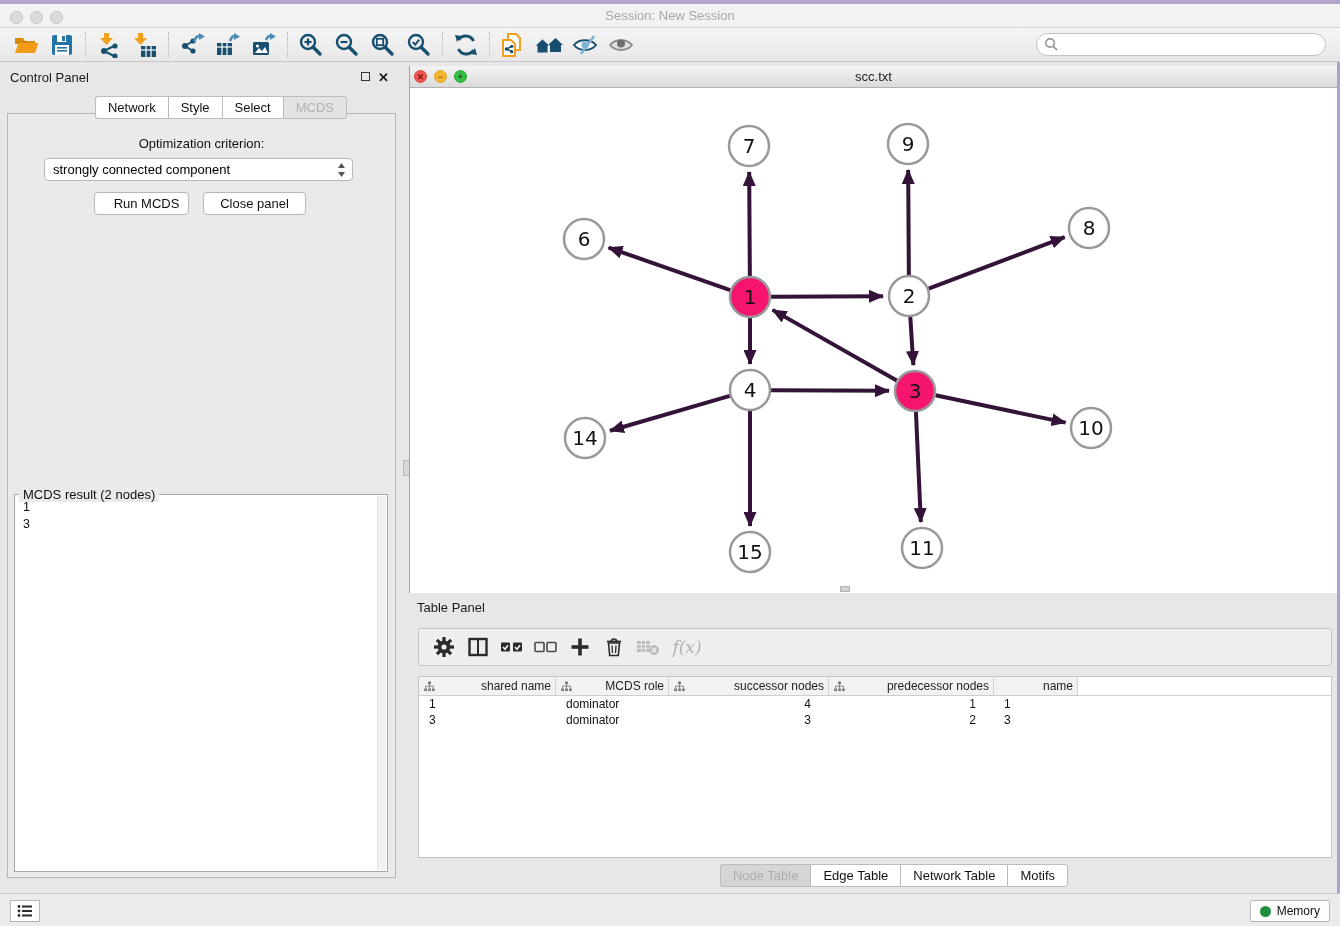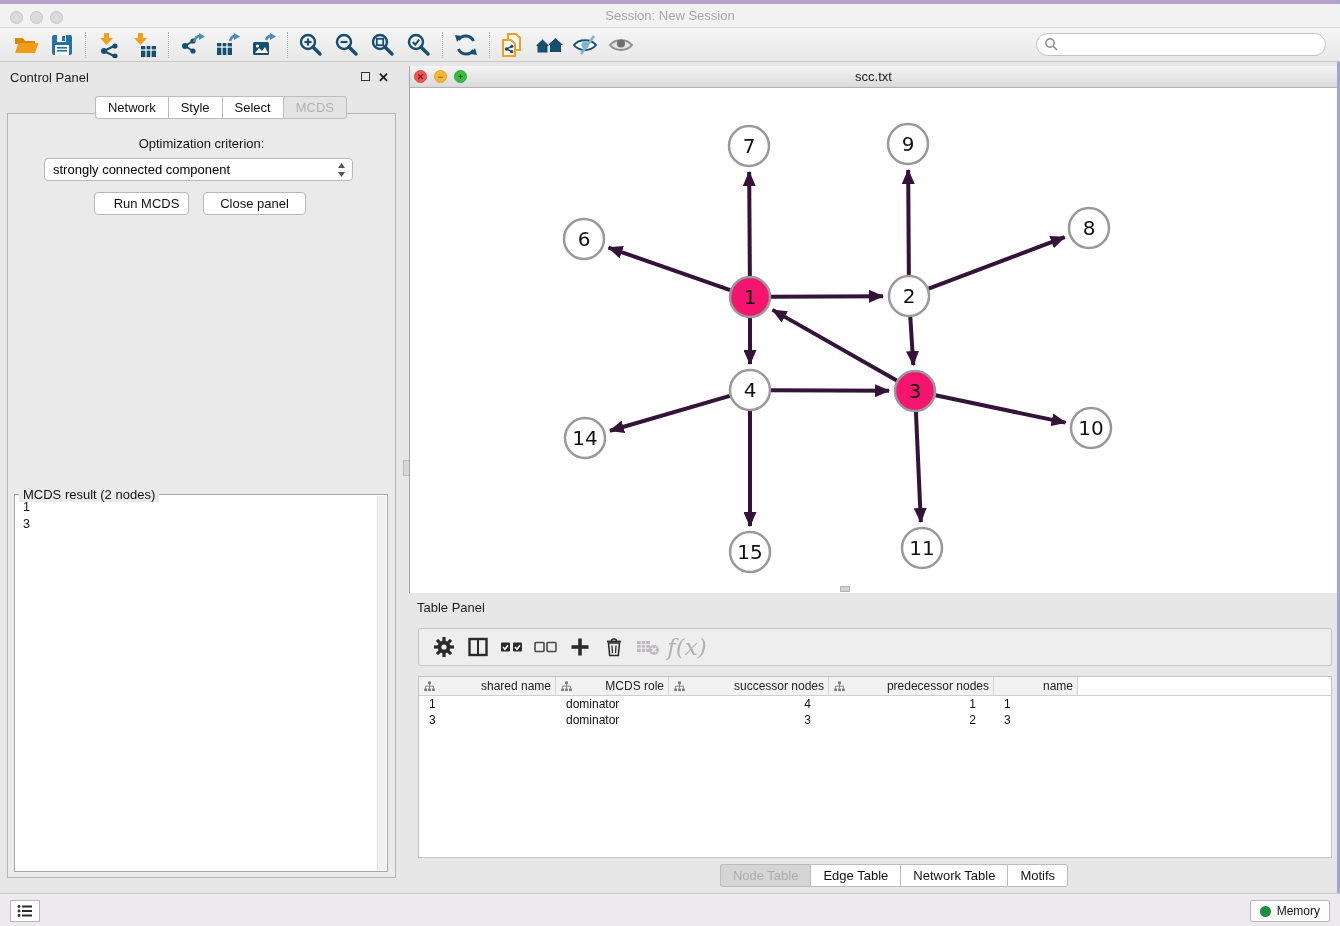--- a/index.html
+++ b/index.html
@@ -64,21 +64,21 @@
   #net-title { width:100%; text-align:center; line-height:21px; font-size:13px; color:#1b1b1b; }
   #graph { position:absolute; left:0; top:22px; }
   #net-hscroll { position:absolute; left:430px; bottom:1px; width:10px; height:6px; background:#d2d1d2; border:1px solid #b5b3b5; }
 
   
   #table-panel { left:409px; top:595px; width:931px; height:298px; }
   #tp-header { position:absolute; left:8px; top:5px; font-size:13px; color:#1b1b1b; }
   #tp-toolbar { position:absolute; left:9px; top:33px; width:914px; height:38px; background:#efeeef;
                 border:1px solid #c5c3c5; border-radius:3px; display:flex; align-items:center; padding-left:8px; }
   .tp-btn { width:34px; height:30px; display:flex; align-items:center; justify-content:center; cursor:pointer; }
-  #fx-label { font-family:"DejaVu Serif", serif; font-style:italic; font-size:23px; color:#b2b0b2; }
+  #fx-label { font-family:"DejaVu Serif", serif; font-style:italic; font-size:17px; color:#b2b0b2; }
   #node-table { position:absolute; left:9px; top:81px; width:914px; height:182px; background:#fff; border:1px solid #c5c3c5; overflow:hidden; }
   #tbl-head { display:flex; height:19px; border-bottom:1px solid #cfcdcf; }
   .th { background:#f3f2f3; border-right:1px solid #d4d2d4; display:flex; align-items:center; font-size:12px; color:#222; }
   .th .th-label { flex:1; text-align:right; padding-right:4px; }
   .th .flow-icon { margin-left:5px; }
   .tr { display:flex; height:16px; font-size:12px; color:#111; align-items:center; }
   .td { overflow:hidden; white-space:nowrap; }
   #tp-tabs { position:absolute; left:0; right:0; top:269px; display:flex; justify-content:center; }
 
   

